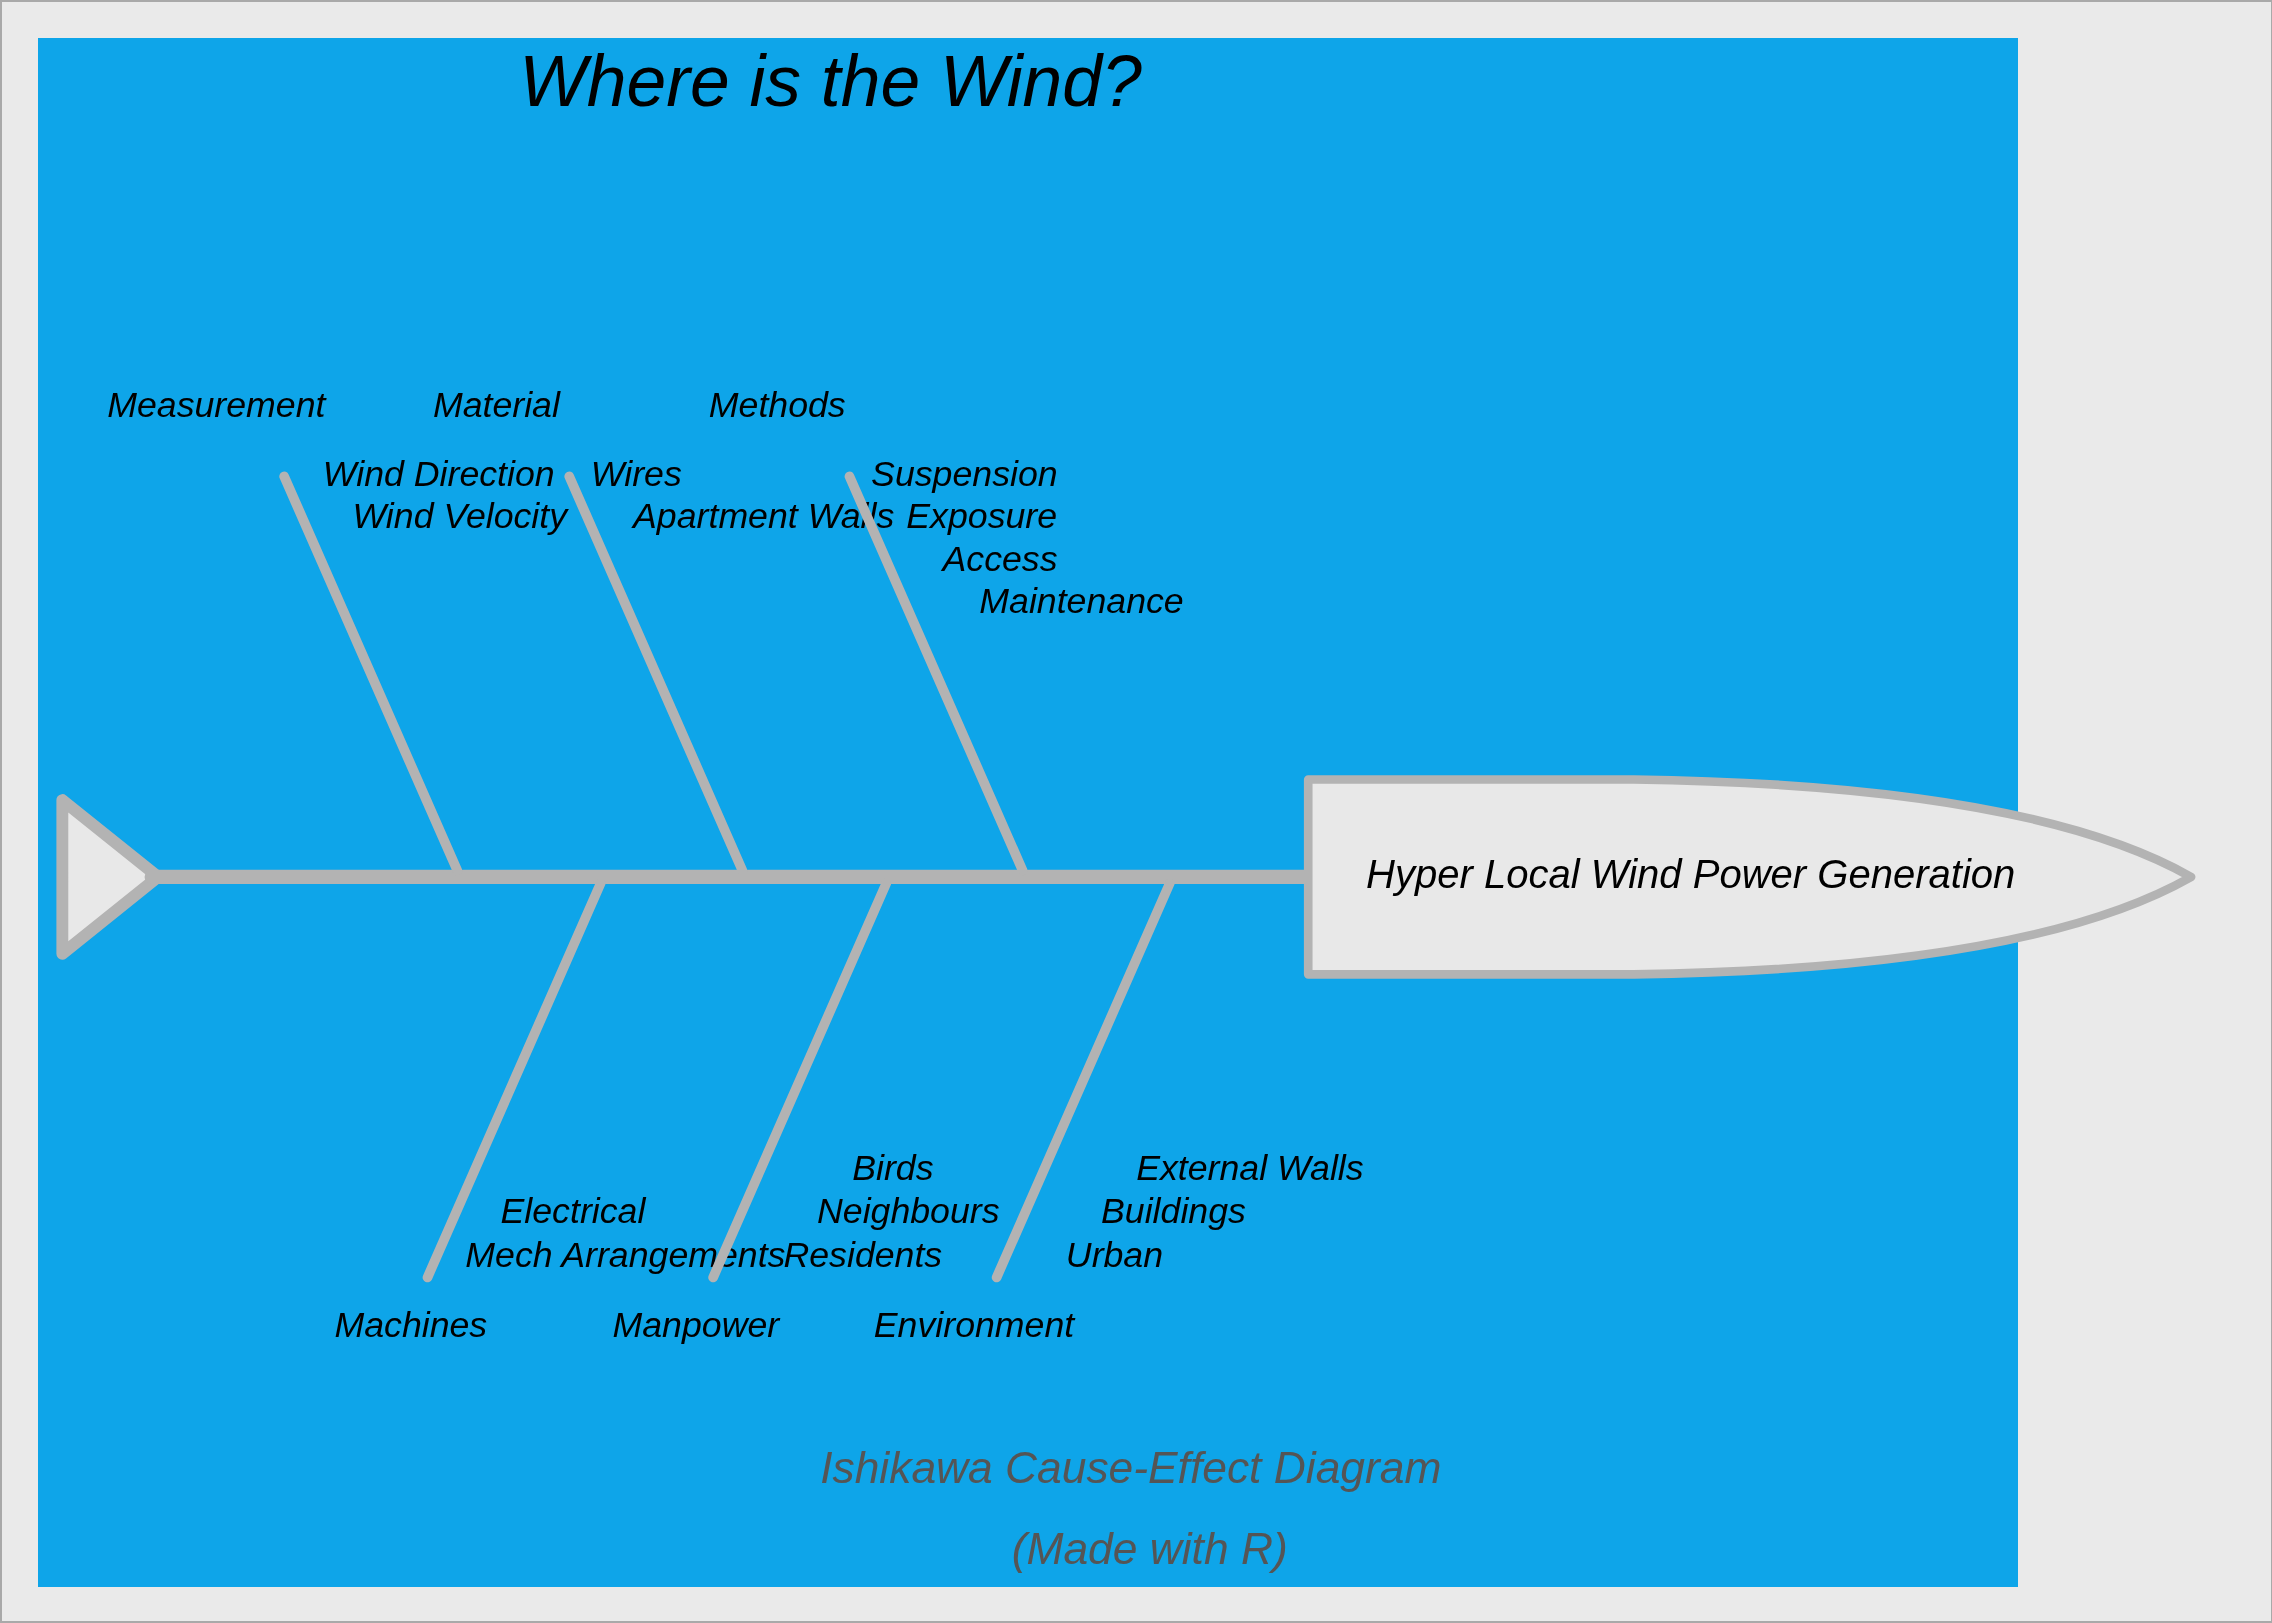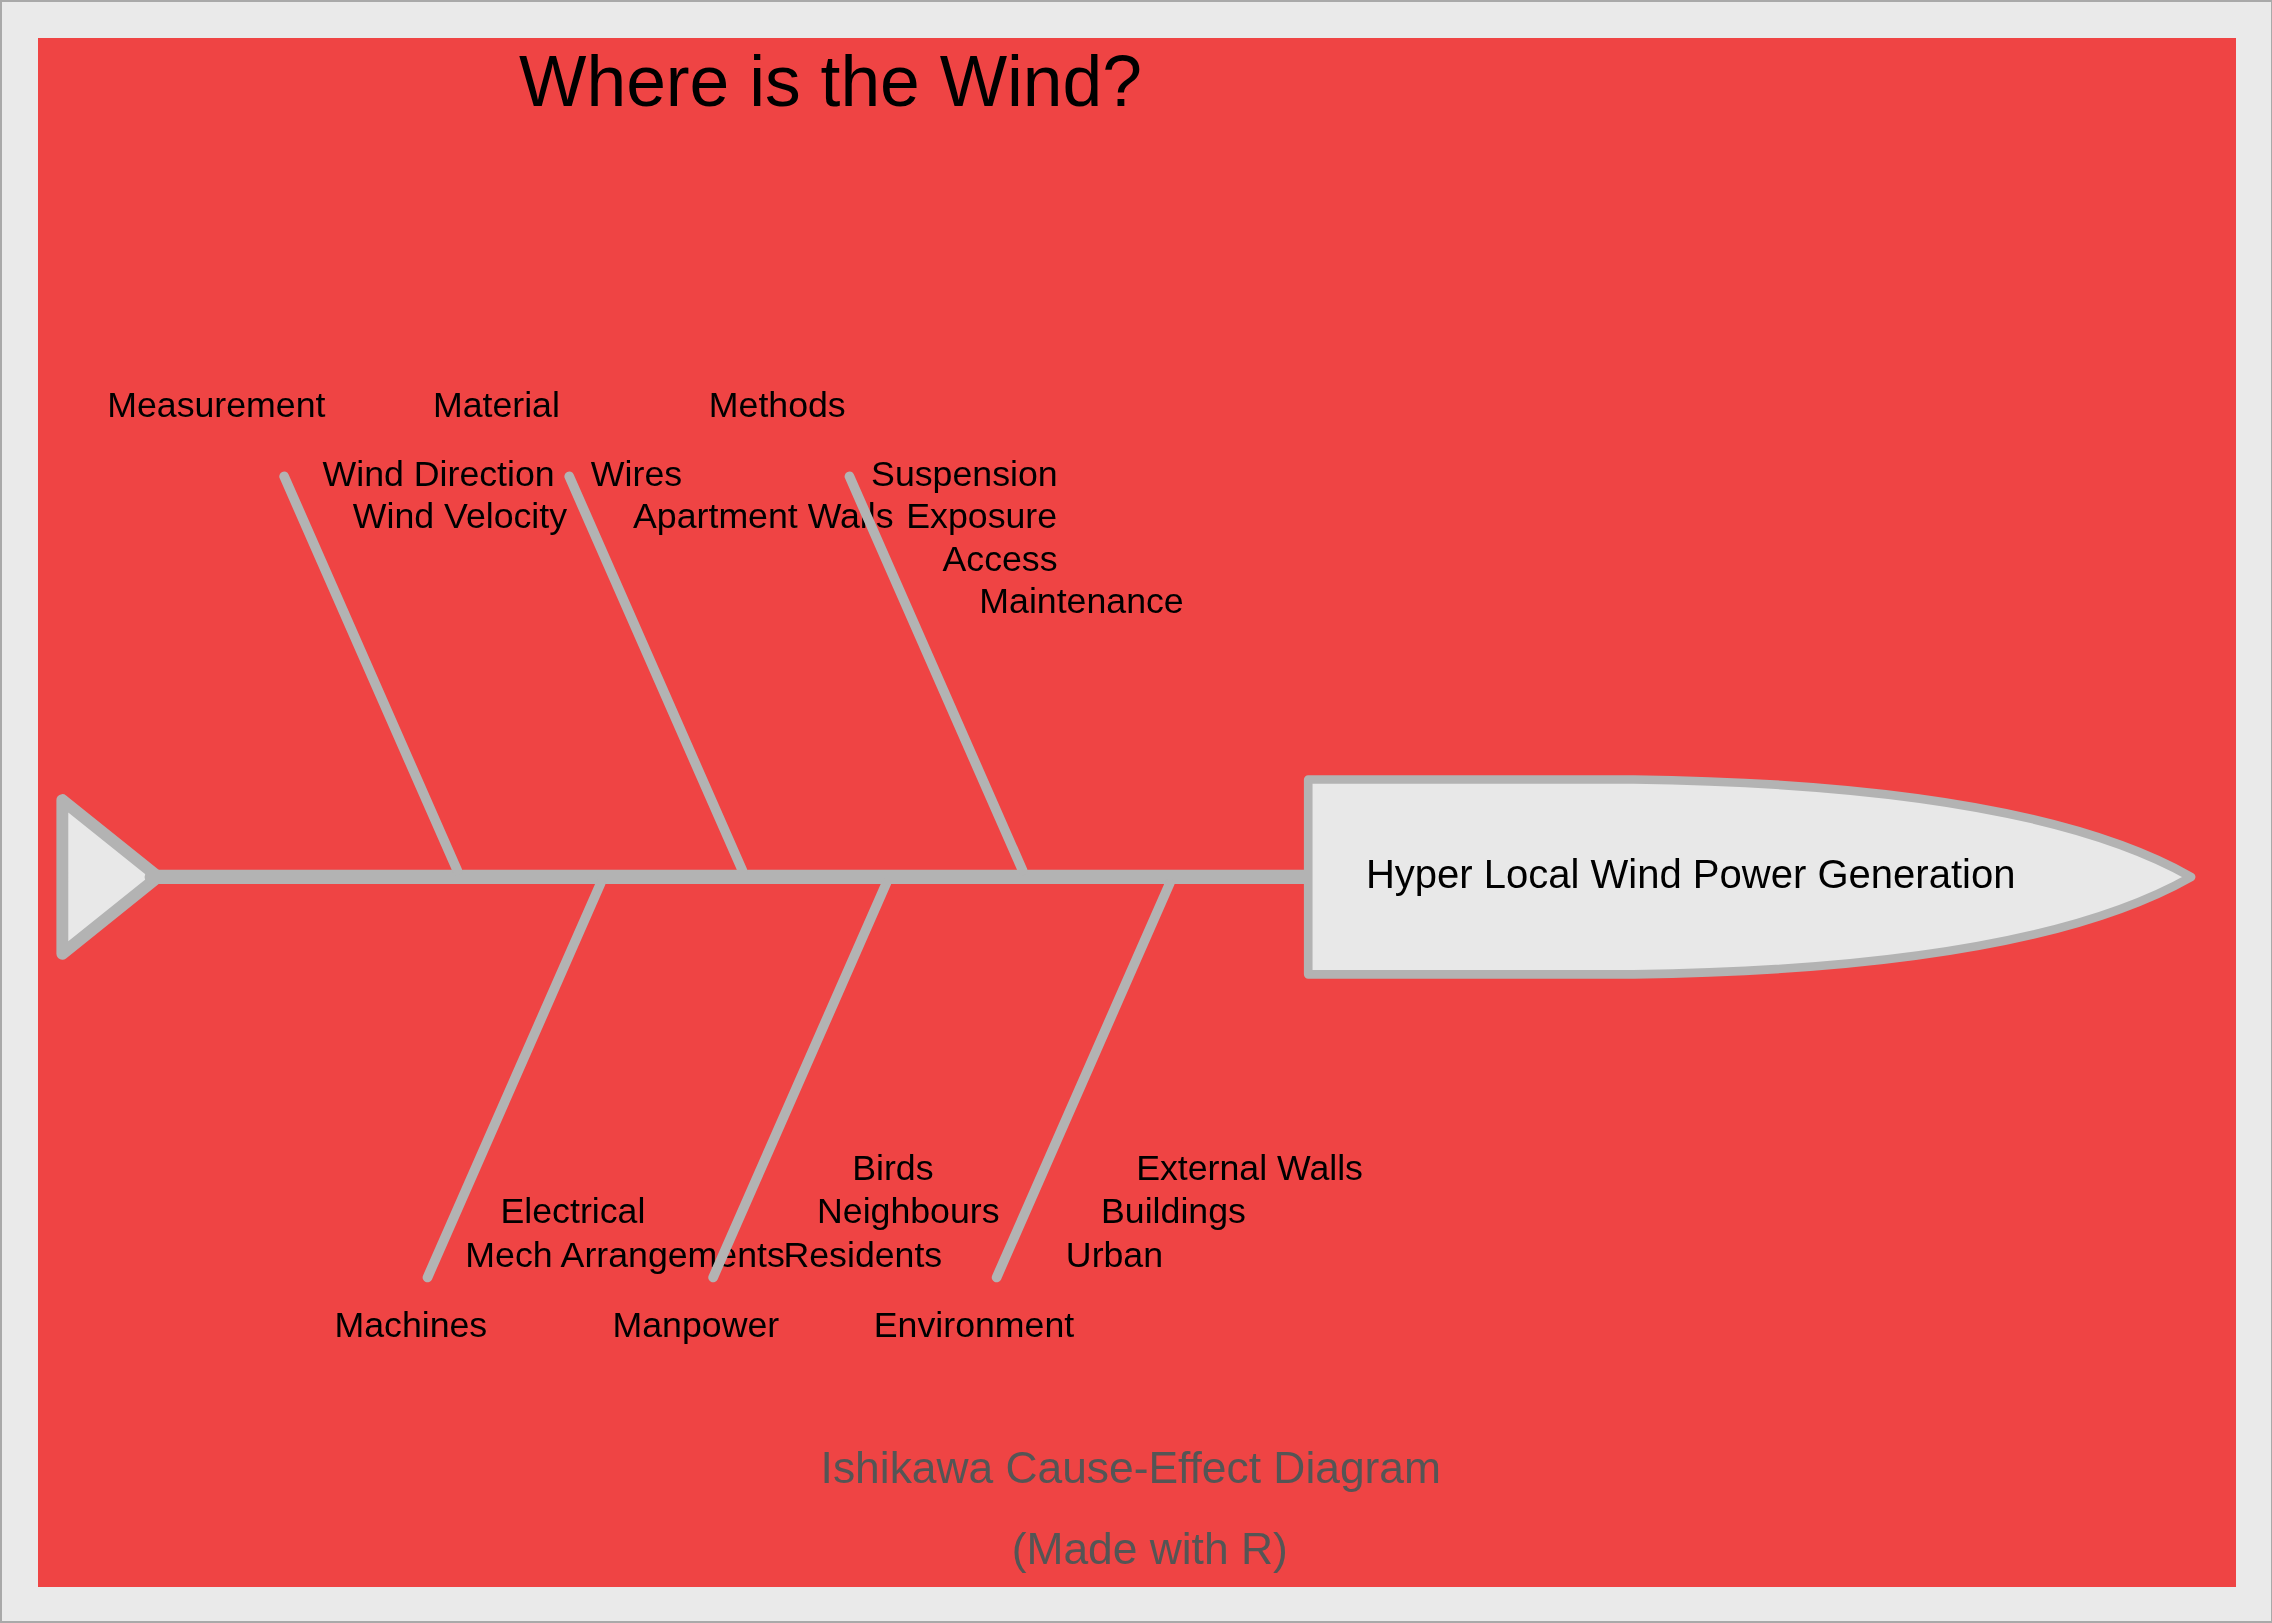--- a/index.html
+++ b/index.html
@@ -14,23 +14,24 @@
     background: #eaeaea;
     border: 2.7px solid #a9a9a9;
     box-sizing: border-box;
     font-family: "Liberation Sans", sans-serif;
     overflow: hidden;
   }
   #plot {
     position: absolute;
     left: 36px;
     top: 36px;
-    width: 2198px;
+    width: 1980px;
     height: 1549px;
-    background: #ef4444;
+    background: #0ea5e9;
+    font-style: italic;
   }
   #canvas {
     position: absolute;
     left: 0;
     top: 0;
     width: 2198px;
     height: 1549px;
     display: block;
   }
   .ttl {

